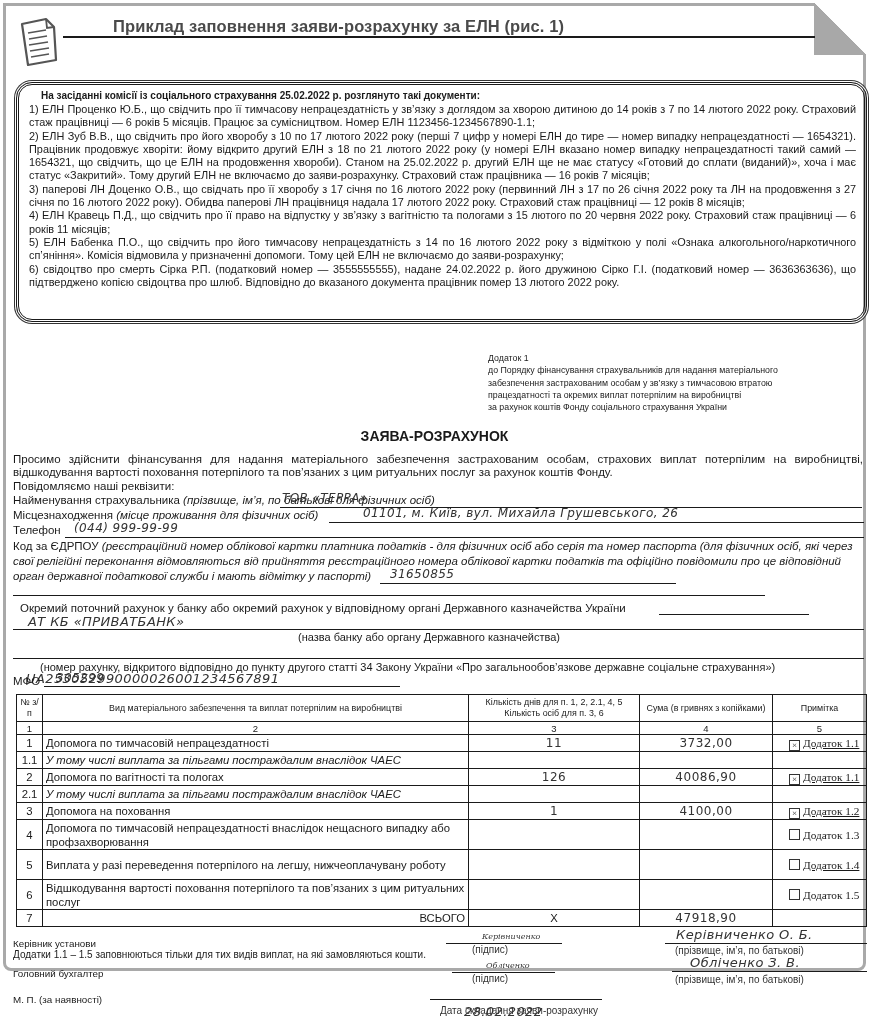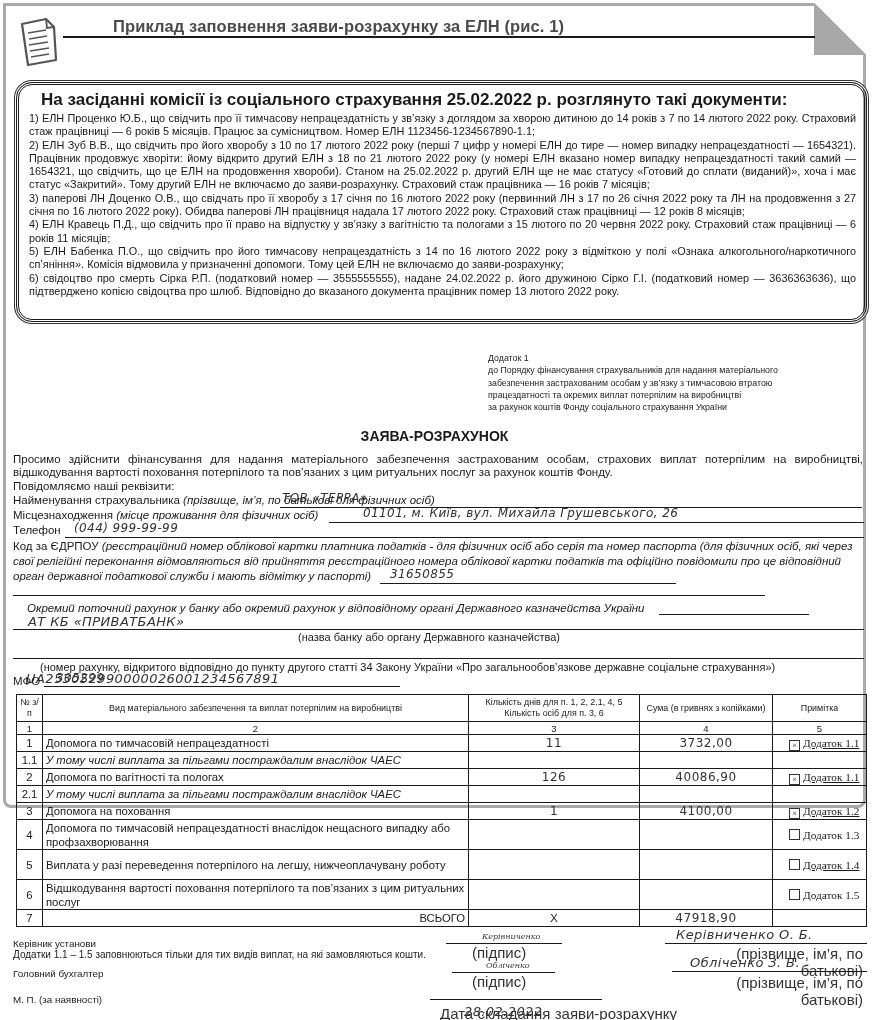--- a/index.html
+++ b/index.html
@@ -1,40 +1,40 @@
 <!DOCTYPE html>
 <html><head>
 <meta charset="utf-8">
 <style>
   * { box-sizing: border-box; margin: 0; padding: 0; }
   html, body { width: 873px; height: 1020px; background: #ffffff; overflow: hidden; }
   body { font-family: "Liberation Sans", sans-serif; color: #1a1a1a; position: relative; }
 
   .page {
-    position: absolute; left: 3px; top: 3px; width: 863px; height: 805px;
+    position: absolute; left: 3px; top: 3px; width: 863px; height: 968px;
     border: 3px solid #a9a9a9; border-radius: 0 0 8px 8px; background: #fff;
   }
   .fold {
     position: absolute; right: -3px; top: -3px; width: 52px; height: 52px;
     background: linear-gradient(225deg, #ffffff 49%, #a8a8a8 50%);
   }
 
   .doc-icon { position: absolute; left: 10px; top: 10px; width: 44px; height: 52px; }
   .header-title {
     position: absolute; left: 107px; top: 11px; font-size: 16.5px; font-weight: bold; color: #4a4a4a;
     letter-spacing: 0.1px;
   }
   .header-rule { position: absolute; left: 57px; top: 30px; width: 752px; height: 2px; background: #1a1a1a; }
 
   .notice {
     position: absolute; left: 10px; top: 76px; width: 851px; height: 240px;
     border: 3px double #1a1a1a; border-radius: 16px; padding: 5px 8px 0 10px;
     box-shadow: 0 0 0 1px #fff, 0 0 0 2px #333;
   }
-  .notice-head { font-size: 17px; font-weight: bold; padding-left: 12px; margin-bottom: 2px; }
+  .notice-head { font-size: 10px; font-weight: bold; padding-left: 12px; margin-bottom: 2px; }
   .notice p { font-size: 10.9px; line-height: 13.3px; text-align: justify; text-align-last: left; }
 
   .appendix {
     position: absolute; left: 482px; top: 346px; font-size: 8.8px; line-height: 12.3px; color: #222;
   }
 
   .form-title {
     position: absolute; left: 0; right: 0; top: 422px; text-align: center; font-size: 14px; font-weight: bold;
   }
 
@@ -59,21 +59,21 @@
   .idx td { height: 13px; font-size: 9.5px; line-height: 11px; text-align: center; }
   .r td { height: 17px; line-height: 14px; }
   .r2 td { height: 30px; line-height: 14px; }
   .cb { display: inline-block; width: 11px; height: 11px; border: 1px solid #333; vertical-align: -1px; margin-right: 3px;
         font-size: 9px; line-height: 9px; text-align: center; color: #333; }
   .note-label { text-decoration: underline; }
   .hand-cell { font-family: "DejaVu Sans", sans-serif; color: #333; font-size: 12px; letter-spacing: 0.5px; }
   .total-label { text-align: right !important; }
 
   .sig { font-family: "DejaVu Serif", serif; font-style: italic; font-size: 8px; color: #333; position: absolute; }
-  .cap { position: absolute; font-size: 15px; color: #333; text-align: right; }
+  .cap { position: absolute; font-size: 10px; color: #333; text-align: right; }
 </style>
 </head>
 <body>
 
 <div class="page">
   <div class="fold"></div>
 
   <svg class="doc-icon" viewBox="0 0 44 52">
     <path d="M6 8 L30 3 L38 11 L40 44 L12 49 Z" fill="#fff" stroke="#555" stroke-width="2.2" stroke-linejoin="round"></path>
     <path d="M30 3 L31 12 L38 11" fill="none" stroke="#555" stroke-width="1.8"></path>
@@ -134,21 +134,21 @@
   <div class="txt" style="left:7px; top:534px;">
     <span>Код за ЄДРПОУ</span>
     <span class="it">(реєстраційний номер облікової картки платника податків - для фізичних осіб або серія та номер паспорта (для фізичних осіб, які через</span>
   </div>
   <div class="txt it" style="left:7px; top:549px;">свої релігійні переконання відмовляються від прийняття реєстраційного номера облікової картки податків та офіційно повідомили про це відповідний</div>
   <div class="txt it" style="left:7px; top:564px;">орган державної податкової служби і мають відмітку у паспорті)</div>
   <div class="txt hand" style="left:384px; top:562px;">31650855</div>
   <div class="uline" style="left:374px; top:577px; width:296px;"></div>
   <div class="uline" style="left:7px; top:589px; width:752px;"></div>
 
-  <div class="txt" style="left:21px; top:596px;font-style:italic;">Окремий поточний рахунок у банку або окремий рахунок у відповідному органі Державного казначейства України</div>
+  <div class="txt" style="left:14px; top:596px;">Окремий поточний рахунок у банку або окремий рахунок у відповідному органі Державного казначейства України</div>
   <div class="uline" style="left:653px; top:608px; width:150px;"></div>
   <div class="txt hand" style="left:22px; top:609px; font-size:13px;">АТ КБ «ПРИВАТБАНК»</div>
   <div class="uline" style="left:7px; top:623px; width:851px;"></div>
   <div class="txt" style="left:292px; top:625px; font-size:11px;">(назва банку або органу Державного казначейства)</div>
 
   <div class="txt hand" style="left:20px; top:638px; font-size:13px;margin-top:28px;">UA253052990000026001234567891</div>
   <div class="uline" style="left:7px; top:652px; width:851px;"></div>
   <div class="txt" style="left:34px; top:655px; font-size:11px;">(номер рахунку, відкритого відповідно до пункту другого статті 34 Закону України «Про загальнообов’язкове державне соціальне страхування»)</div>
 
   <div class="txt" style="left:7px; top:669px;">МФО</div>

